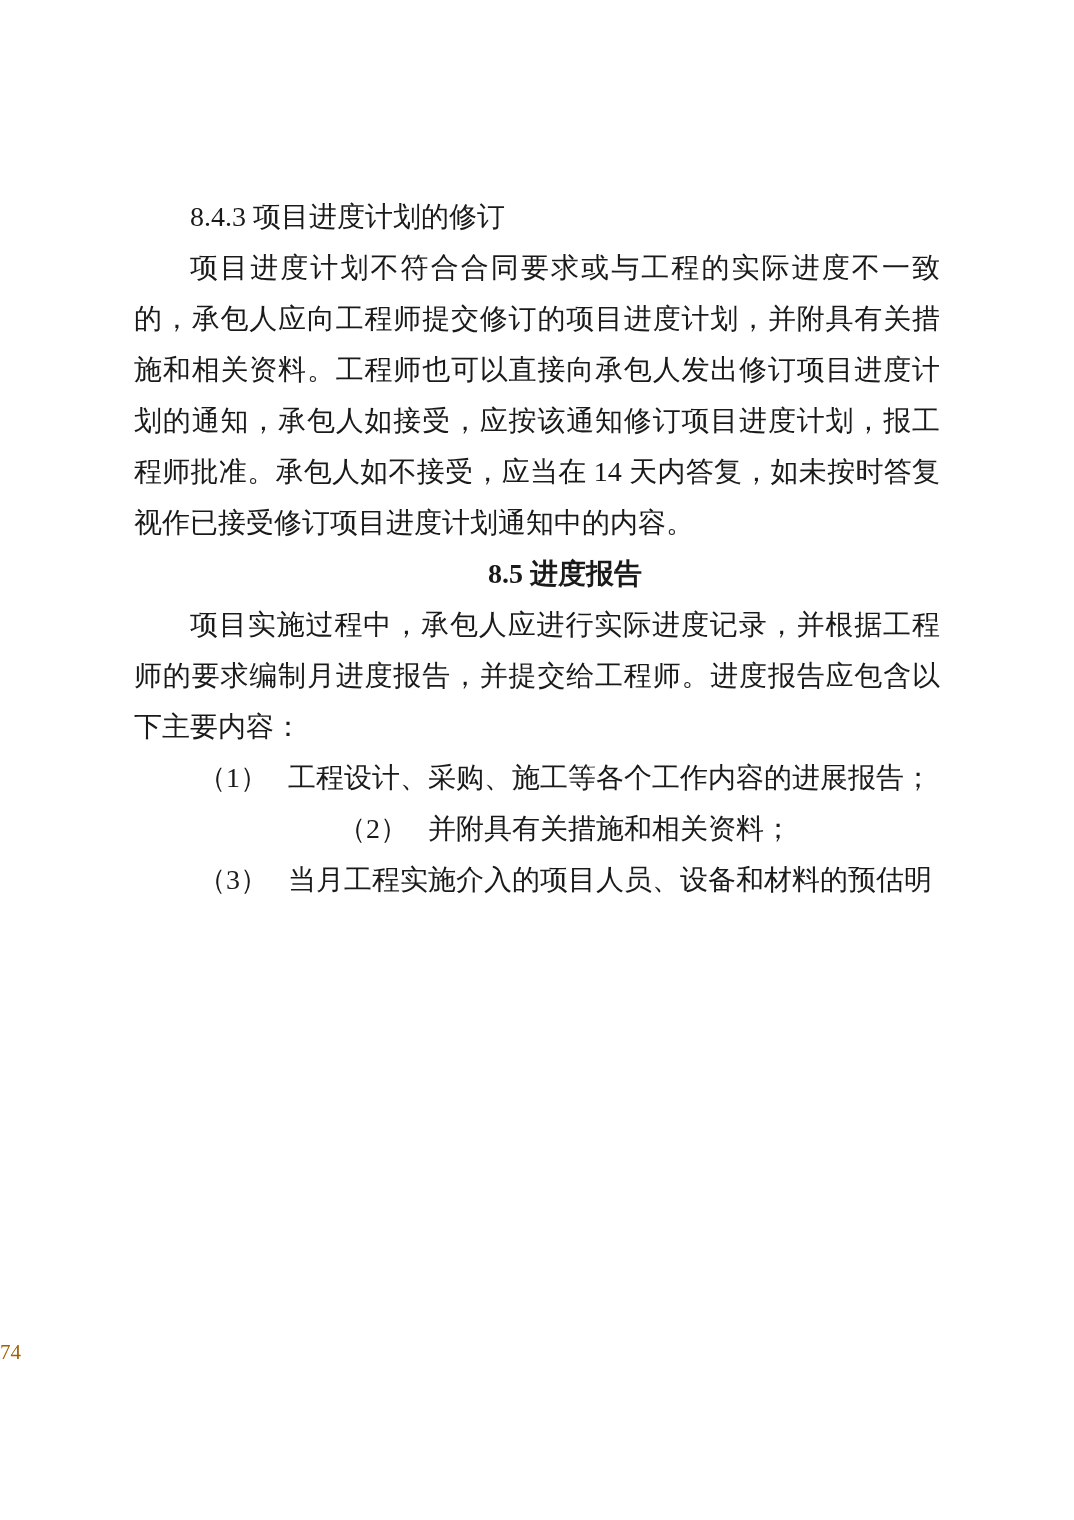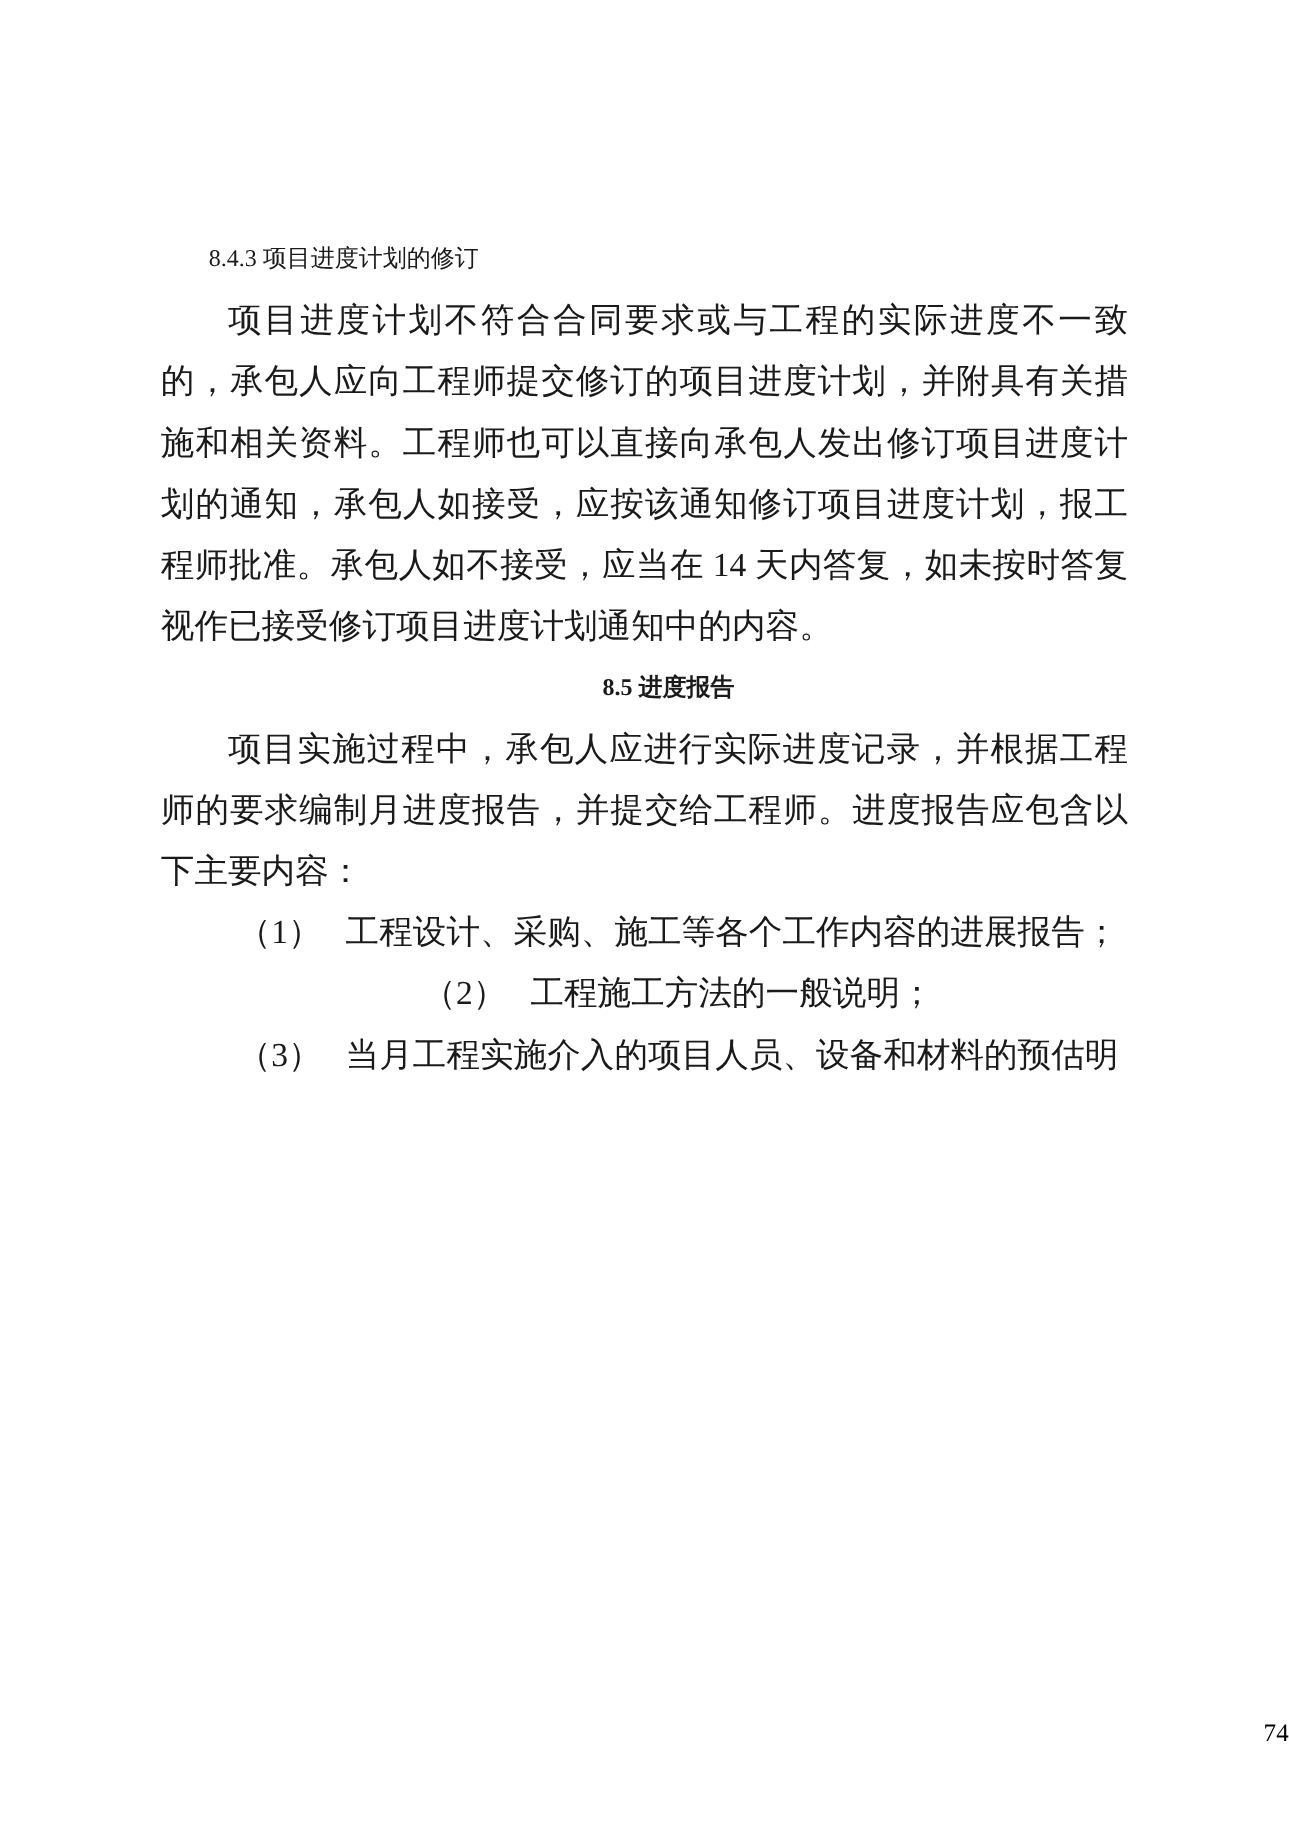--- a/index.html
+++ b/index.html
@@ -20,21 +20,21 @@
     position: absolute;
     left: 134px;
     top: 191px;
     width: 806px;
     font-size: 28px;
     line-height: 51px;
     text-align: justify;
   }
   .content h3 {
     margin: 0;
-    font-size: 20px;
+    font-size: 28px;
     font-weight: normal;
     text-indent: 2em;
     text-align: left;
   }
   .content h3.h-bold {
     font-weight: bold;
     text-align: center;
   }
   .content p {
     margin: 0;
@@ -45,25 +45,25 @@
     text-indent: 2em;
     text-align: center;
   }
   .list-item .marker {
     margin-right: 20px;
   }
   .page-footer {
     position: absolute;
     left: 0;
     right: 0;
-    top: 1432px;
-    text-align: right;
+    top: 1340px;
+    text-align: left;
     font-size: 21px;
     line-height: 24px;
-    color: #000000;
+    color: #a16207;
   }
 </style>
 </head>
 <body>
 
 <div class="page">
   <main class="content">
 
     <h3>8.4.3 项目进度计划的修订</h3>
 
@@ -73,21 +73,21 @@
 
     <h3 class="h-bold">8.5 进度报告</h3>
 
     <p>项目实施过程中，承包人应进行实际进度记录，并根据工程师的要求编制月进度报告，并提交给工程师。进度报告应包含以下主要内容：</p>
 
     <div class="list-item">
       <span class="marker">（1）</span><span>工程设计、采购、施工等各个工作内容的进展报告；</span>
     </div>
 
     <div class="list-item">
-      <span class="marker">（2）</span><span>工程施工方法的一般说明；</span>
+      <span class="marker">（2）</span><span>并附具有关措施和相关资料；</span>
     </div>
 
     <div class="list-item">
       <span class="marker">（3）</span><span>当月工程实施介入的项目人员、设备和材料的预估明</span>
     </div>
 
   </main>
 
   <footer class="page-footer">
     <span>74</span>

